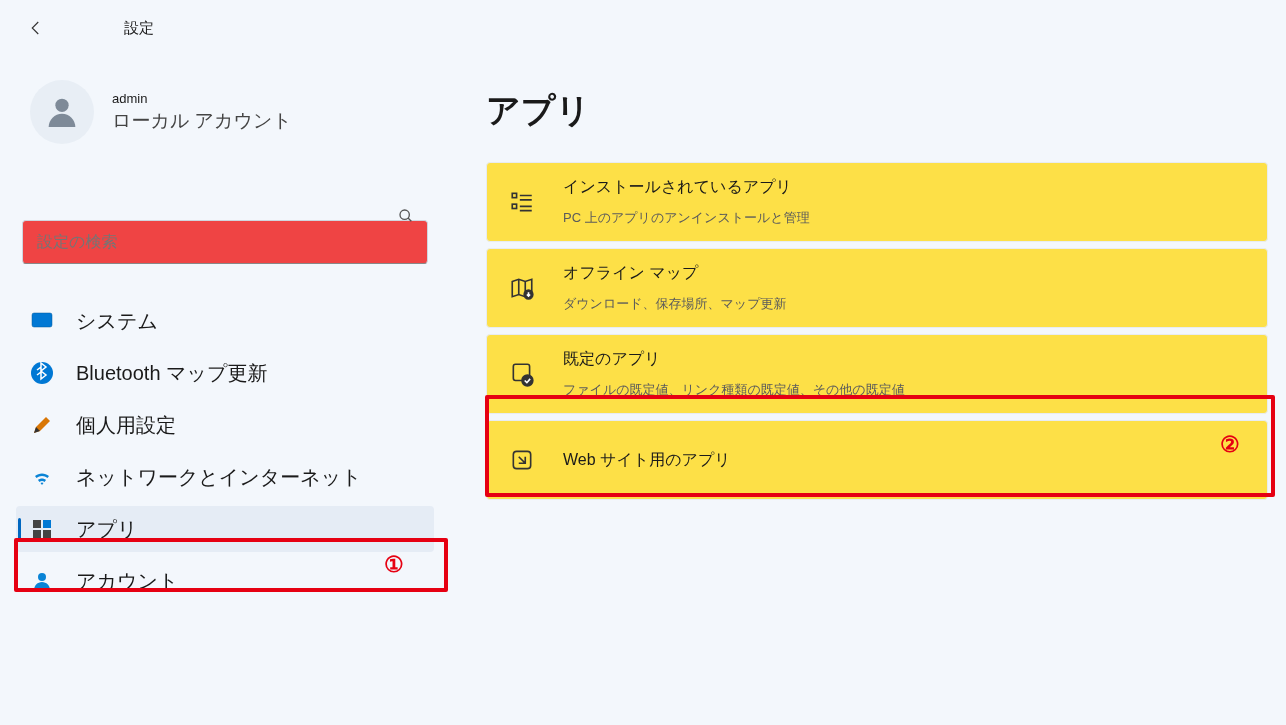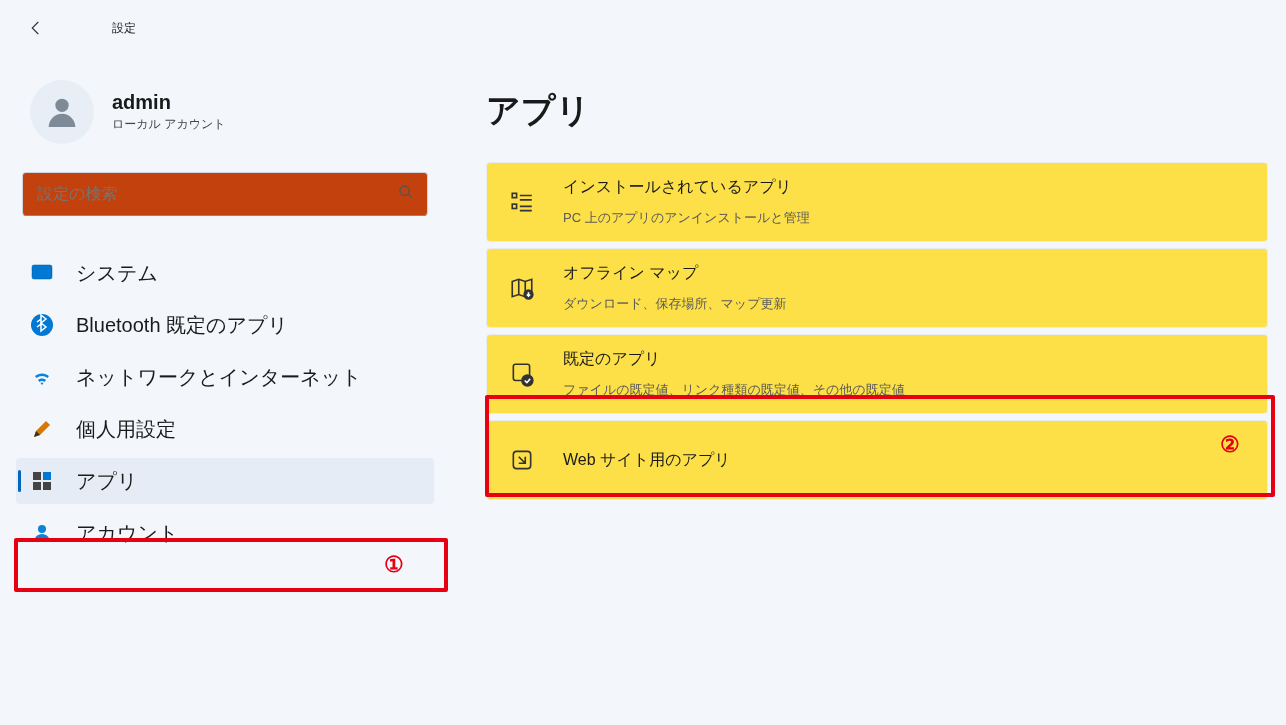--- a/index.html
+++ b/index.html
@@ -20,22 +20,22 @@
     .back-btn {
       width: 40px;
       height: 40px;
       display: flex;
       align-items: center;
       justify-content: center;
       cursor: pointer;
     }
     .back-btn svg { width: 18px; height: 18px; }
     .header-title {
-      font-size: 12px;
-      margin-left: 8px;
+      font-size: 15px;
+      margin-left: 20px;
       padding-left: 48px;
     }
     .container {
       display: flex;
       height: calc(100% - 56px);
     }
     .sidebar {
       width: 450px;
       padding: 24px 16px;
     }
@@ -48,36 +48,37 @@
       width: 64px;
       height: 64px;
       border-radius: 50%;
       background: #e8eef5;
       display: flex;
       align-items: center;
       justify-content: center;
       margin-right: 18px;
     }
     .avatar svg { width: 40px; height: 40px; fill: #7e8a98; }
-    .account-name { font-size: 20px; font-weight: 700; }
-    .account-type { font-size: 12px; color: #444; margin-top: 2px; }
+    .account-name { font-size: 13px; font-weight: 400; }
+    .account-type { font-size: 19px; color: #444; margin-top: 2px; }
     .search-wrap {
       position: relative;
       margin: 0 6px 34px;
     }
     .search-input {
       width: 100%;
       height: 44px;
       border: 1px solid #cfd6df;
-      background: #c2410c;
+      background: #ef4444;
       border-bottom: 1px solid #888;
       border-radius: 4px;
       padding: 0 44px 0 14px;
       font-size: 16px;
       outline: none;
+      margin-top: 48px;
     }
     .search-icon {
       position: absolute;
       right: 14px;
       top: 50%;
       transform: translateY(-50%);
     }
     .search-icon svg { width: 16px; height: 16px; stroke: #555; }
     .nav { }
     .nav-item {
@@ -213,38 +214,38 @@
         </span>
         <span class="nav-label">システム</span>
       </div>
       <div class="nav-item">
         <span class="nav-icon">
           <svg viewBox="0 0 24 24">
               <circle cx="12" cy="12" r="11" fill="#0078d4"></circle>
               <path d="M11 6v12l5-4-5-4 5-4-5-4v4l-4 3m4 2l-4 3" stroke="#fff" stroke-width="1.5" fill="none"></path>
             </svg>
         </span>
-        <span class="nav-label">Bluetooth 既定のアプリ</span>
-      </div>
-      <div class="nav-item">
-        <span class="nav-icon">
-          <svg viewBox="0 0 24 24" fill="#0a84d6">
-              <path d="M12 20l-1.5-2c.9-.7 2.1-.7 3 0L12 20zm-4-5c2.3-2 5.7-2 8 0l-1.5 2c-1.4-1.2-3.6-1.2-5 0L8 15zm-3-4c4-3.5 10-3.5 14 0l-1.5 2c-3.1-2.7-7.9-2.7-11 0L5 11z"></path>
-            </svg>
-        </span>
-        <span class="nav-label">ネットワークとインターネット</span>
+        <span class="nav-label">Bluetooth マップ更新</span>
       </div>
       <div class="nav-item">
         <span class="nav-icon">
           <svg viewBox="0 0 24 24">
               <path d="M4 20l2-6 10-10 4 4-10 10-6 2z" fill="#d97706"></path>
               <path d="M4 20l2-6 4 4-6 2z" fill="#333"></path>
             </svg>
         </span>
         <span class="nav-label">個人用設定</span>
+      </div>
+      <div class="nav-item">
+        <span class="nav-icon">
+          <svg viewBox="0 0 24 24" fill="#0a84d6">
+              <path d="M12 20l-1.5-2c.9-.7 2.1-.7 3 0L12 20zm-4-5c2.3-2 5.7-2 8 0l-1.5 2c-1.4-1.2-3.6-1.2-5 0L8 15zm-3-4c4-3.5 10-3.5 14 0l-1.5 2c-3.1-2.7-7.9-2.7-11 0L5 11z"></path>
+            </svg>
+        </span>
+        <span class="nav-label">ネットワークとインターネット</span>
       </div>
       <div class="nav-item active">
         <span class="nav-icon">
           <svg viewBox="0 0 24 24">
               <rect x="3" y="3" width="8" height="8" fill="#444"></rect>
               <rect x="13" y="3" width="8" height="8" fill="#0078d4"></rect>
               <rect x="3" y="13" width="8" height="8" fill="#444"></rect>
               <rect x="13" y="13" width="8" height="8" fill="#444"></rect>
             </svg>
         </span>

